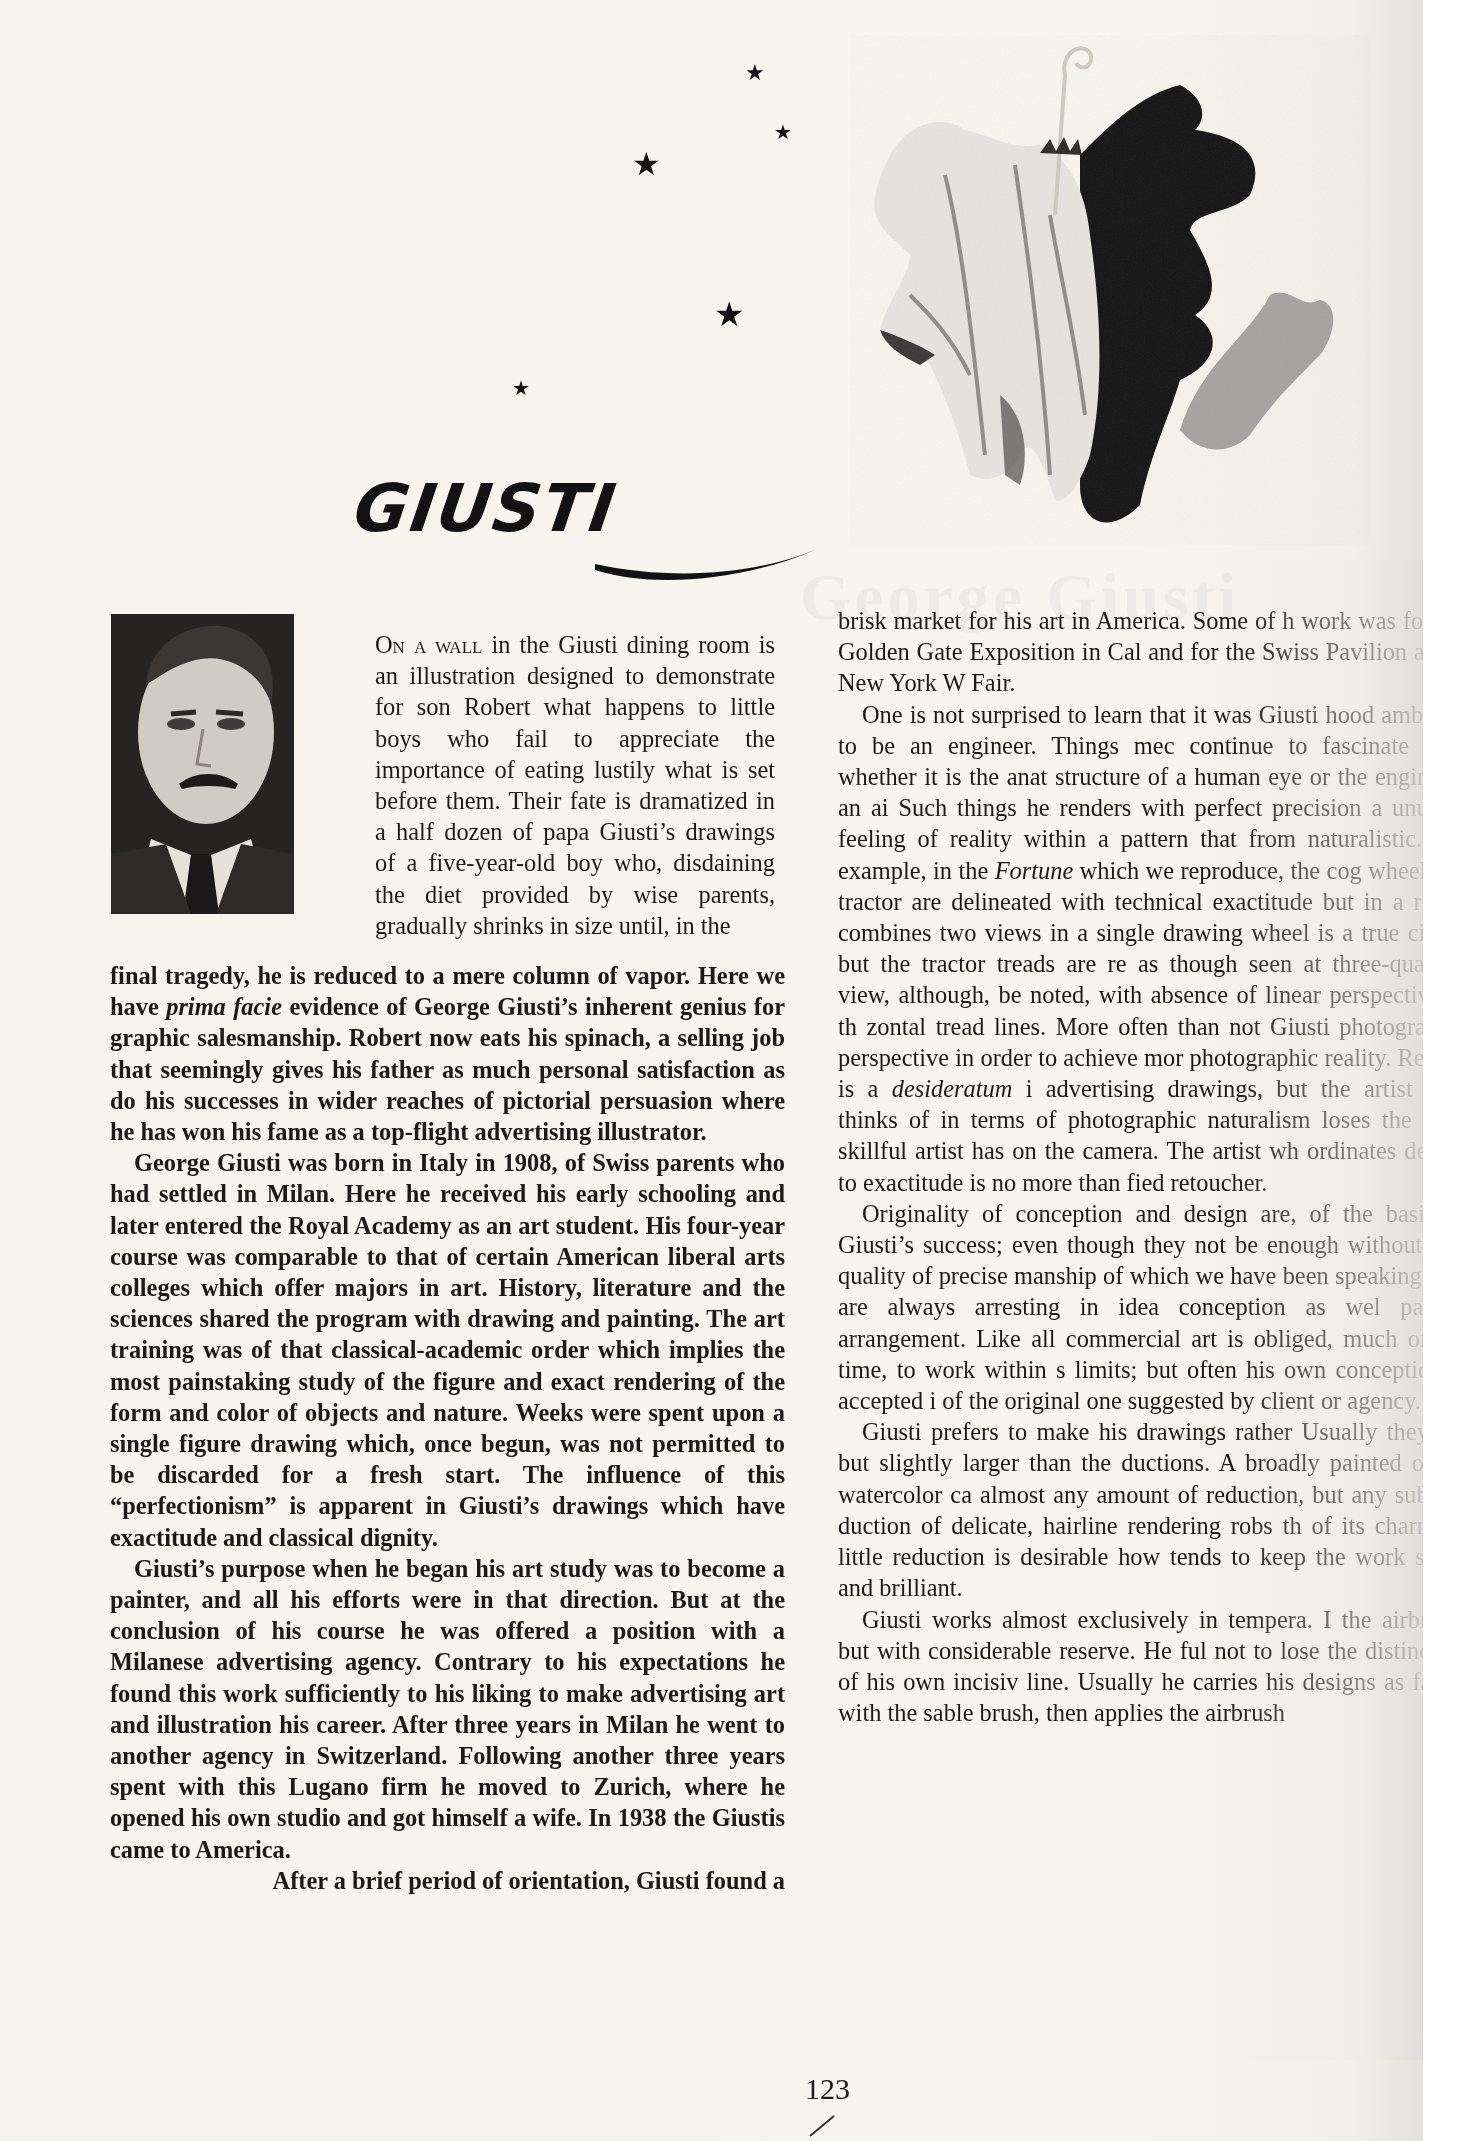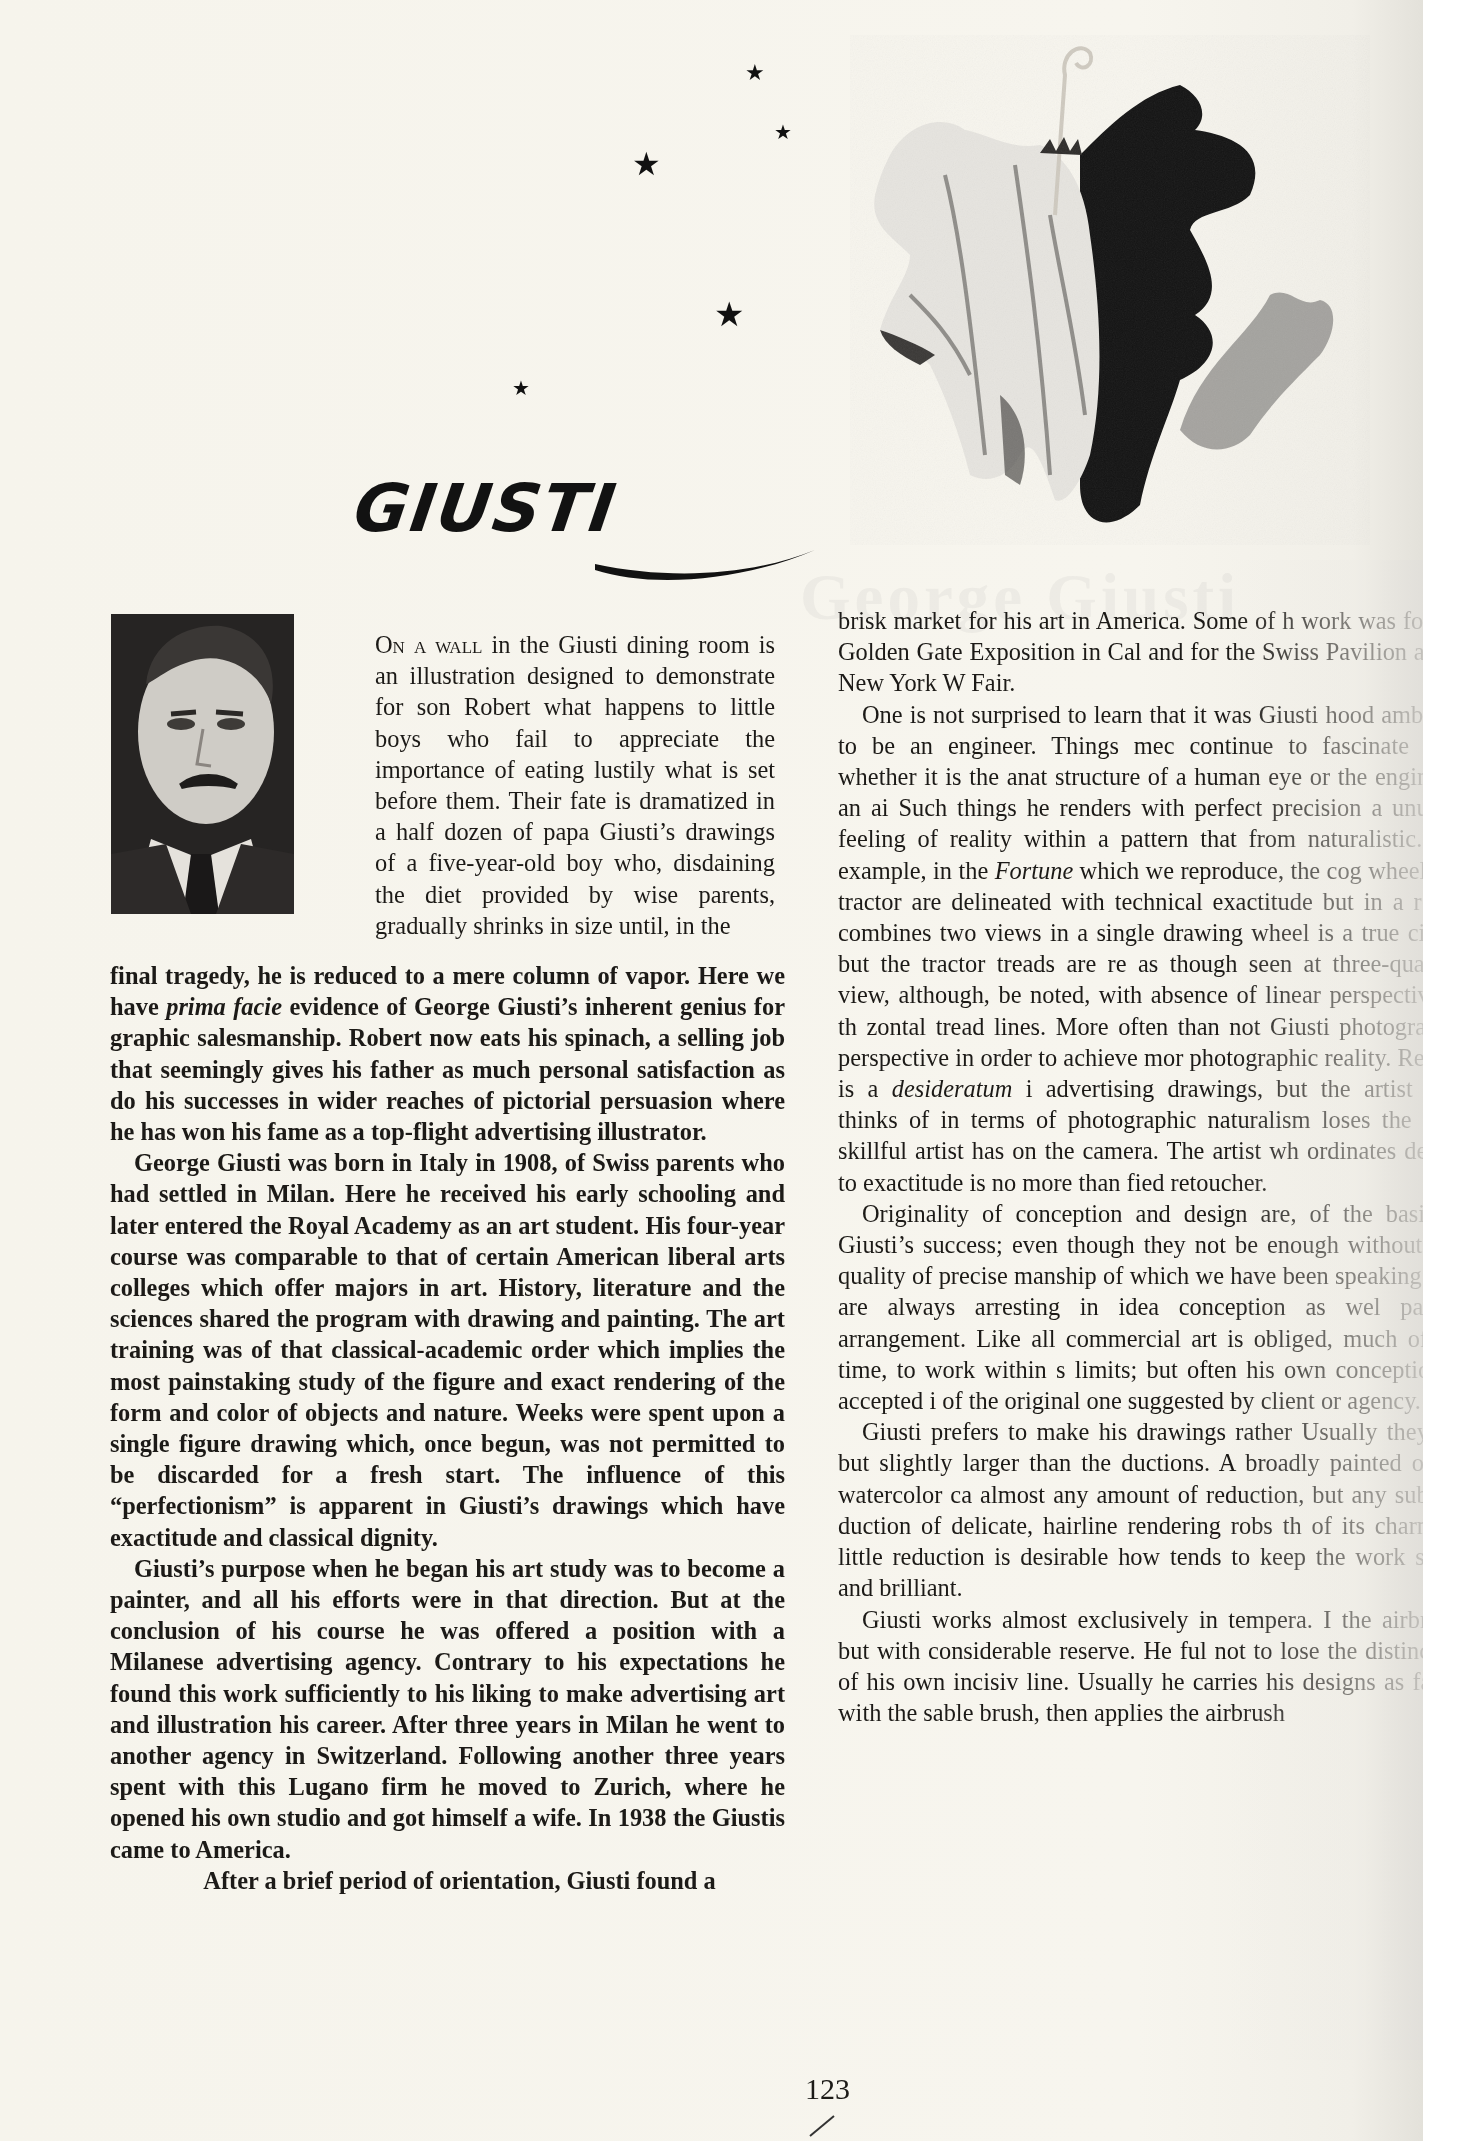--- a/index.html
+++ b/index.html
@@ -112,21 +112,21 @@
   </div>
 
   <div class="col col-left-top">
     <p><span class="sc">On a wall</span> <span>in the Giusti dining room is an illustration designed to demonstrate for son Robert what happens to little boys who fail to appreciate the importance of eating lustily what is set before them. Their fate is dramatized in a half dozen of papa Giusti’s drawings of a five-year-old boy who, disdaining the diet provided by wise parents, gradually shrinks in size until, in the</span></p>
   </div>
 
   <div class="col col-left">
     <p><span>final tragedy, he is reduced to a mere column of vapor. Here we have </span><span class="it">prima facie</span><span> evidence of George Giusti’s inherent genius for graphic salesmanship. Robert now eats his spinach, a selling job that seemingly gives his father as much personal satisfaction as do his successes in wider reaches of pictorial persuasion where he has won his fame as a top-flight advertising illustrator.</span></p>
     <p class="indent">George Giusti was born in Italy in 1908, of Swiss parents who had settled in Milan. Here he received his early schooling and later entered the Royal Academy as an art student. His four-year course was comparable to that of certain American liberal arts colleges which offer majors in art. History, literature and the sciences shared the program with drawing and painting. The art training was of that classical-academic order which implies the most painstaking study of the figure and exact rendering of the form and color of objects and nature. Weeks were spent upon a single figure drawing which, once begun, was not permitted to be discarded for a fresh start. The influence of this “perfectionism” is apparent in Giusti’s drawings which have exactitude and classical dignity.</p>
     <p class="indent">Giusti’s purpose when he began his art study was to become a painter, and all his efforts were in that direction. But at the conclusion of his course he was offered a position with a Milanese advertising agency. Contrary to his expectations he found this work sufficiently to his liking to make advertising art and illustration his career. After three years in Milan he went to another agency in Switzerland. Following another three years spent with this Lugano firm he moved to Zurich, where he opened his own studio and got himself a wife. In 1938 the Giustis came to America.</p>
-    <p class="indent" style="text-align:center;">After a brief period of orientation, Giusti found a</p>
+    <p class="indent" style="text-align:right;">After a brief period of orientation, Giusti found a</p>
   </div>
 
   <div class="col col-right">
     <p>brisk market for his art in America. Some of h work was for the Golden Gate Exposition in Cal and for the Swiss Pavilion at the New York W Fair.</p>
     <p class="indent"><span>One is not surprised to learn that it was Giusti hood ambition to be an engineer. Things mec continue to fascinate him, whether it is the anat structure of a human eye or the engine of an ai Such things he renders with perfect precision a unusual feeling of reality within a pattern that from naturalistic. For example, in the </span><span class="it">Fortune</span><span> which we reproduce, the cog wheel and tractor are delineated with technical exactitude but in a r that combines two views in a single drawing wheel is a true circle, but the tractor treads are re as though seen at three-quarters view, although, be noted, with absence of linear perspective in th zontal tread lines. More often than not Giusti photographic perspective in order to achieve mor photographic reality. Reality is a </span><span class="it">desideratum</span><span> i advertising drawings, but the artist who thinks of in terms of photographic naturalism loses the ed a skillful artist has on the camera. The artist wh ordinates design to exactitude is no more than fied retoucher.</span></p>
     <p class="indent">Originality of conception and design are, of the basis of Giusti’s success; even though they not be enough without that quality of precise manship of which we have been speaking. His are always arresting in idea conception as wel pattern arrangement. Like all commercial art is obliged, much of the time, to work within s limits; but often his own conception is accepted i of the original one suggested by client or agency.</p>
     <p class="indent">Giusti prefers to make his drawings rather Usually they are but slightly larger than the ductions. A broadly painted oil or watercolor ca almost any amount of reduction, but any substan duction of delicate, hairline rendering robs th of its charm. A little reduction is desirable how tends to keep the work sharp and brilliant.</p>
     <p class="indent">Giusti works almost exclusively in tempera. I the airbrush, but with considerable reserve. He ful not to lose the distinction of his own incisiv line. Usually he carries his designs as far as with the sable brush, then applies the airbrush</p>
   </div>
 

